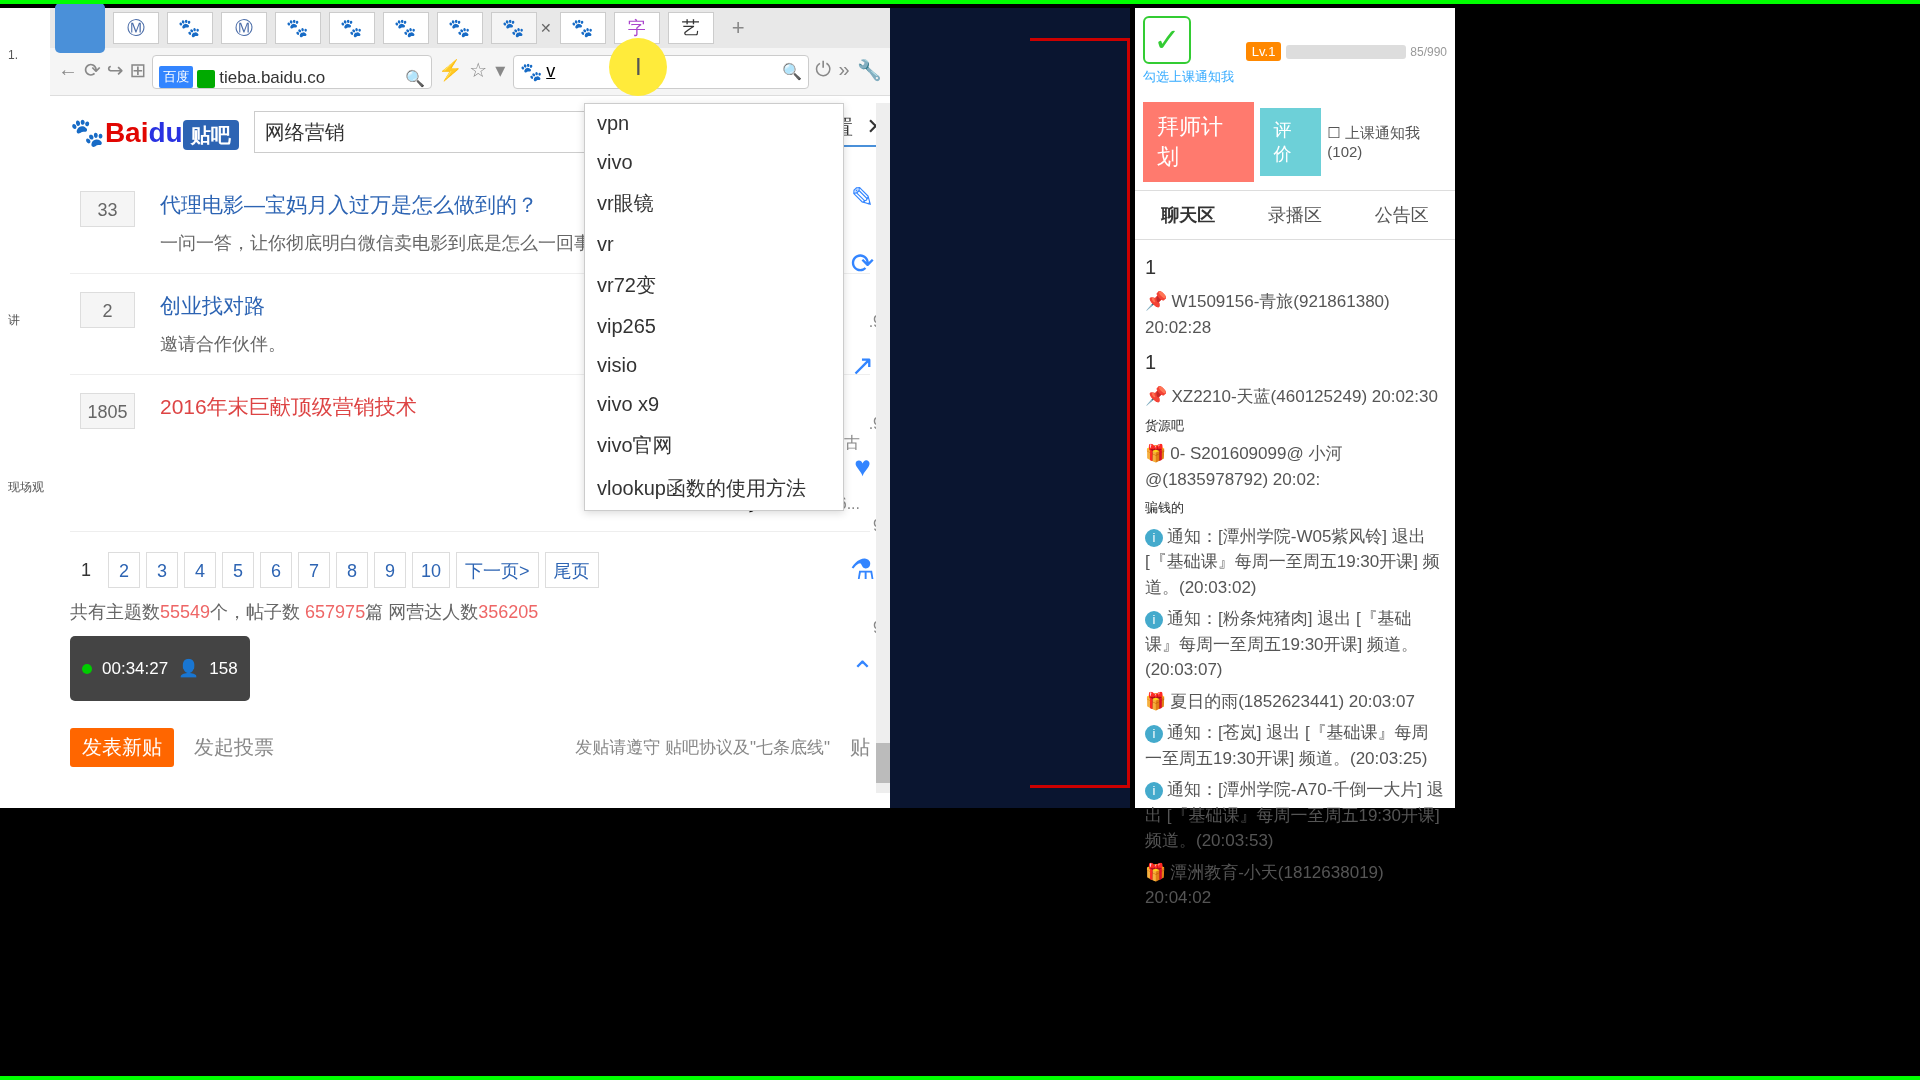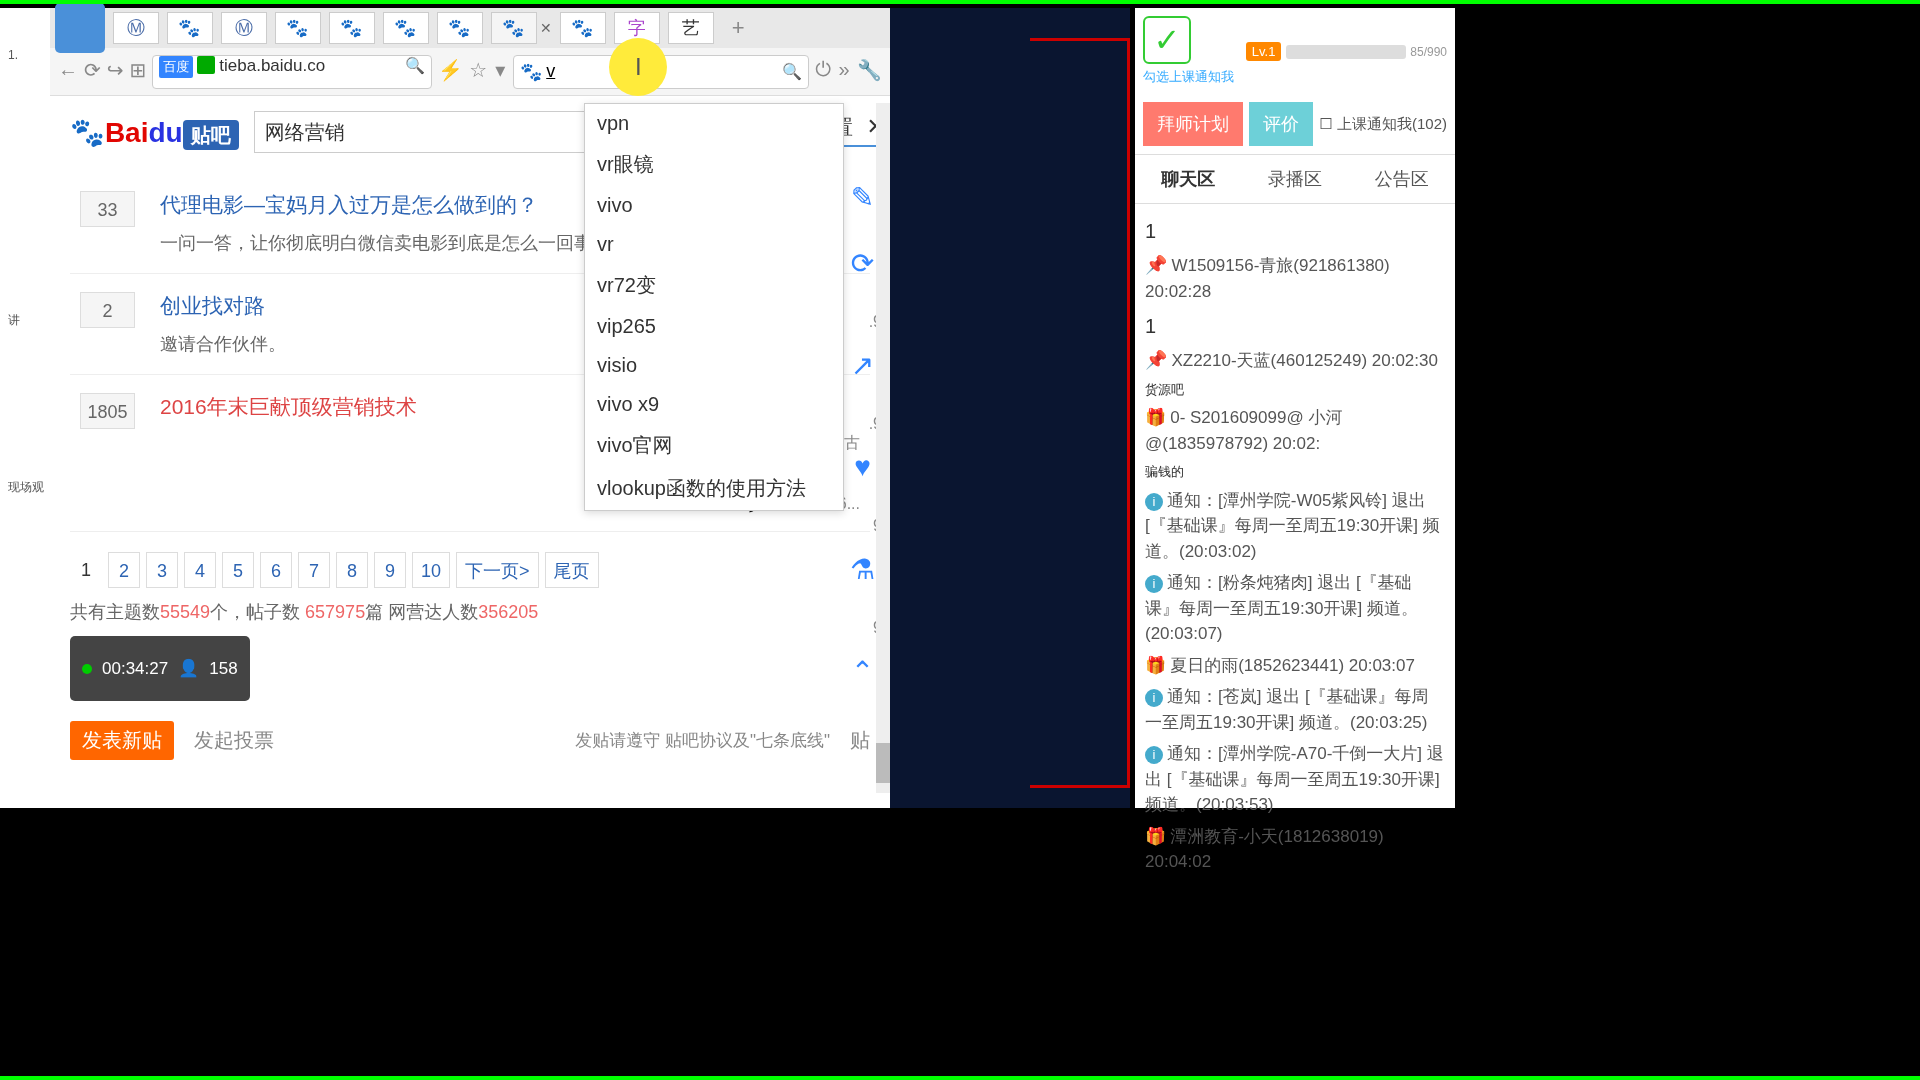--- a/index.html
+++ b/index.html
@@ -8,21 +8,21 @@
 .left-icons{position:absolute;left:8px;top:40px}
 .left-icons div{margin-bottom:15px;font-size:12px;color:#555}
 .browser{position:absolute;left:50px;top:4px;width:840px;height:800px;background:#fff}
 .tabbar{height:40px;background:#e8e8e8;display:flex;align-items:center;padding:0 5px;gap:8px}
 .avatar{width:50px;height:50px;background:#4a90d9;border-radius:5px;position:relative}
 .tab-icon{width:46px;height:32px;background:#fff;border:1px solid #ccc;display:flex;align-items:center;justify-content:center;color:#4a6ca8;font-size:18px}
 .tab-icon.active{background:#f5f5f5}
 .tab-close{font-size:14px;color:#666;margin-left:-5px}
 .toolbar{height:48px;background:#f5f5f5;display:flex;align-items:center;padding:0 8px;gap:6px;border-bottom:1px solid #ddd}
 .nav-btn{width:28px;height:28px;color:#888;font-size:20px;text-align:center;cursor:pointer}
-.addr-bar{flex:0 0 280px;height:34px;background:#fff;border:1px solid #ccc;border-radius:4px;display:flex;align-items:flex-start;padding:0 6px;gap:4px}
+.addr-bar{flex:0 0 280px;height:34px;background:#fff;border:1px solid #ccc;border-radius:4px;display:flex;align-items:flex-end;padding:0 6px;gap:4px}
 .addr-label{background:#3385ff;color:#fff;font-size:13px;padding:2px 4px;border-radius:2px}
 .addr-cert{width:18px;height:18px;background:#0a0;border-radius:2px}
 .addr-text{flex:1;font-size:17px;color:#333}
 .search-box{flex:0 0 255px;height:34px;background:#fff;border:1px solid #ccc;border-radius:4px;display:flex;align-items:center;padding:0 6px;position:relative}
 .search-paw{width:22px;height:22px;color:#4a6ca8;font-size:18px}
 .search-input{flex:1;border:none;outline:none;font-size:18px;padding:0 4px;text-decoration:underline}
 .cursor-highlight{position:absolute;left:95px;top:-18px;width:58px;height:58px;background:#ffeb3b;border-radius:50%;z-index:5;display:flex;align-items:center;justify-content:center;font-size:24px;color:#555}
 .dropdown{position:absolute;left:534px;top:95px;width:260px;background:#fff;border:1px solid #ccc;box-shadow:0 2px 8px rgba(0,0,0,.15);z-index:10}
 .dropdown-item{padding:8px 12px;font-size:20px;color:#333;cursor:pointer}
 .content{padding:15px 20px;position:relative}
@@ -45,34 +45,34 @@
 .side-icons{position:absolute;right:0;top:155px;width:55px}
 .side-icon{width:48px;height:48px;margin:18px auto;font-size:28px;color:#3385ff;text-align:center}
 .side-num{font-size:16px;color:#888;text-align:right;padding-right:8px}
 .pager{margin:20px 0 10px;display:flex;gap:6px;align-items:center}
 .page-btn{min-width:32px;height:36px;border:1px solid #ddd;text-align:center;line-height:36px;font-size:18px;color:#2d64b3;padding:0 8px;cursor:pointer}
 .page-btn.current{border:none;color:#333}
 .stats{font-size:18px;color:#666;margin:12px 0}
 .stats .num{color:#e66}
 .timer-bar{display:inline-flex;align-items:center;background:#444;color:#fff;padding:22px 12px;border-radius:5px;gap:10px;font-size:17px}
 .timer-dot{width:10px;height:10px;background:#0c0;border-radius:50%}
-.bottom-row{display:flex;align-items:center;gap:20px;margin-top:20px;font-size:20px;color:#888}
+.bottom-row{display:flex;align-items:center;gap:20px;margin-top:27px;font-size:20px;color:#888}
 .new-post-btn{background:#f60;color:#fff;padding:6px 12px;border-radius:3px}
 .bottom-note{margin-left:auto;font-size:17px}
 .video-area{position:absolute;left:890px;top:4px;width:240px;height:800px;background:#0a1530}
 .video-border{position:absolute;left:140px;top:30px;width:100px;height:750px;border:3px solid #c00;border-left:none}
 .right-panel{position:absolute;left:1135px;top:4px;width:320px;height:800px;background:#fff;font-size:16px}
 .rp-header{padding:8px;display:flex;align-items:center;gap:8px}
 .check-icon{width:48px;height:48px;background:#fff;border:2px solid #3c3;border-radius:6px;color:#3c3;font-size:32px;text-align:center;line-height:44px}
 .rp-sub{font-size:13px;color:#3af;margin-top:4px}
 .lv-badge{background:#f80;color:#fff;padding:2px 6px;border-radius:3px;font-size:13px}
 .progress{width:120px;height:14px;background:#ddd;border-radius:3px;display:inline-block;vertical-align:middle}
 .progress-fill{width:12%;height:100%;background:#8cf}
 .rp-btns{display:flex;gap:6px;padding:8px;align-items:center}
-.btn-red{background:#ff7a6e;color:#fff;padding:10px 14px;font-size:18px}
+.btn-red{background:#ff7a6e;color:#fff;padding:10px 14px;font-size:22px}
 .btn-teal{background:#6dd0d8;color:#fff;padding:10px 14px;font-size:18px}
 .notify-chk{margin-left:auto;font-size:15px;color:#555}
 .rp-tabs{display:flex;border-top:1px solid #ddd;border-bottom:1px solid #ddd}
 .rp-tab{flex:1;text-align:center;padding:12px 12px;font-size:18px;color:#555}
 .rp-tab.active{color:#333;font-weight:bold}
 .chat{padding:6px 10px;overflow:hidden}
 .chat-line{margin:6px 0;font-size:17px;color:#555;line-height:1.5}
 .chat-line .num1{font-size:20px;color:#333;display:block}
 .pin{color:#c33;font-size:18px;margin-right:4px}
 .gift{color:#d44;margin-right:4px}
@@ -130,22 +130,22 @@
       <div class="cursor-highlight">I</div>
       <span style="margin-left:auto">🔍</span>
     </div>
     <span class="nav-btn">⏻</span>
     <span class="nav-btn">»</span>
     <span class="nav-btn">🔧</span>
   </div>
 
   <div class="dropdown">
     <div class="dropdown-item">vpn</div>
+    <div class="dropdown-item">vivo</div>
     <div class="dropdown-item">vr眼镜</div>
-    <div class="dropdown-item">vivo</div>
     <div class="dropdown-item">vr</div>
     <div class="dropdown-item">vr72变</div>
     <div class="dropdown-item">vip265</div>
     <div class="dropdown-item">visio</div>
     <div class="dropdown-item">vivo x9</div>
     <div class="dropdown-item">vivo官网</div>
     <div class="dropdown-item">vlookup函数的使用方法</div>
   </div>
 
   <div class="content">

